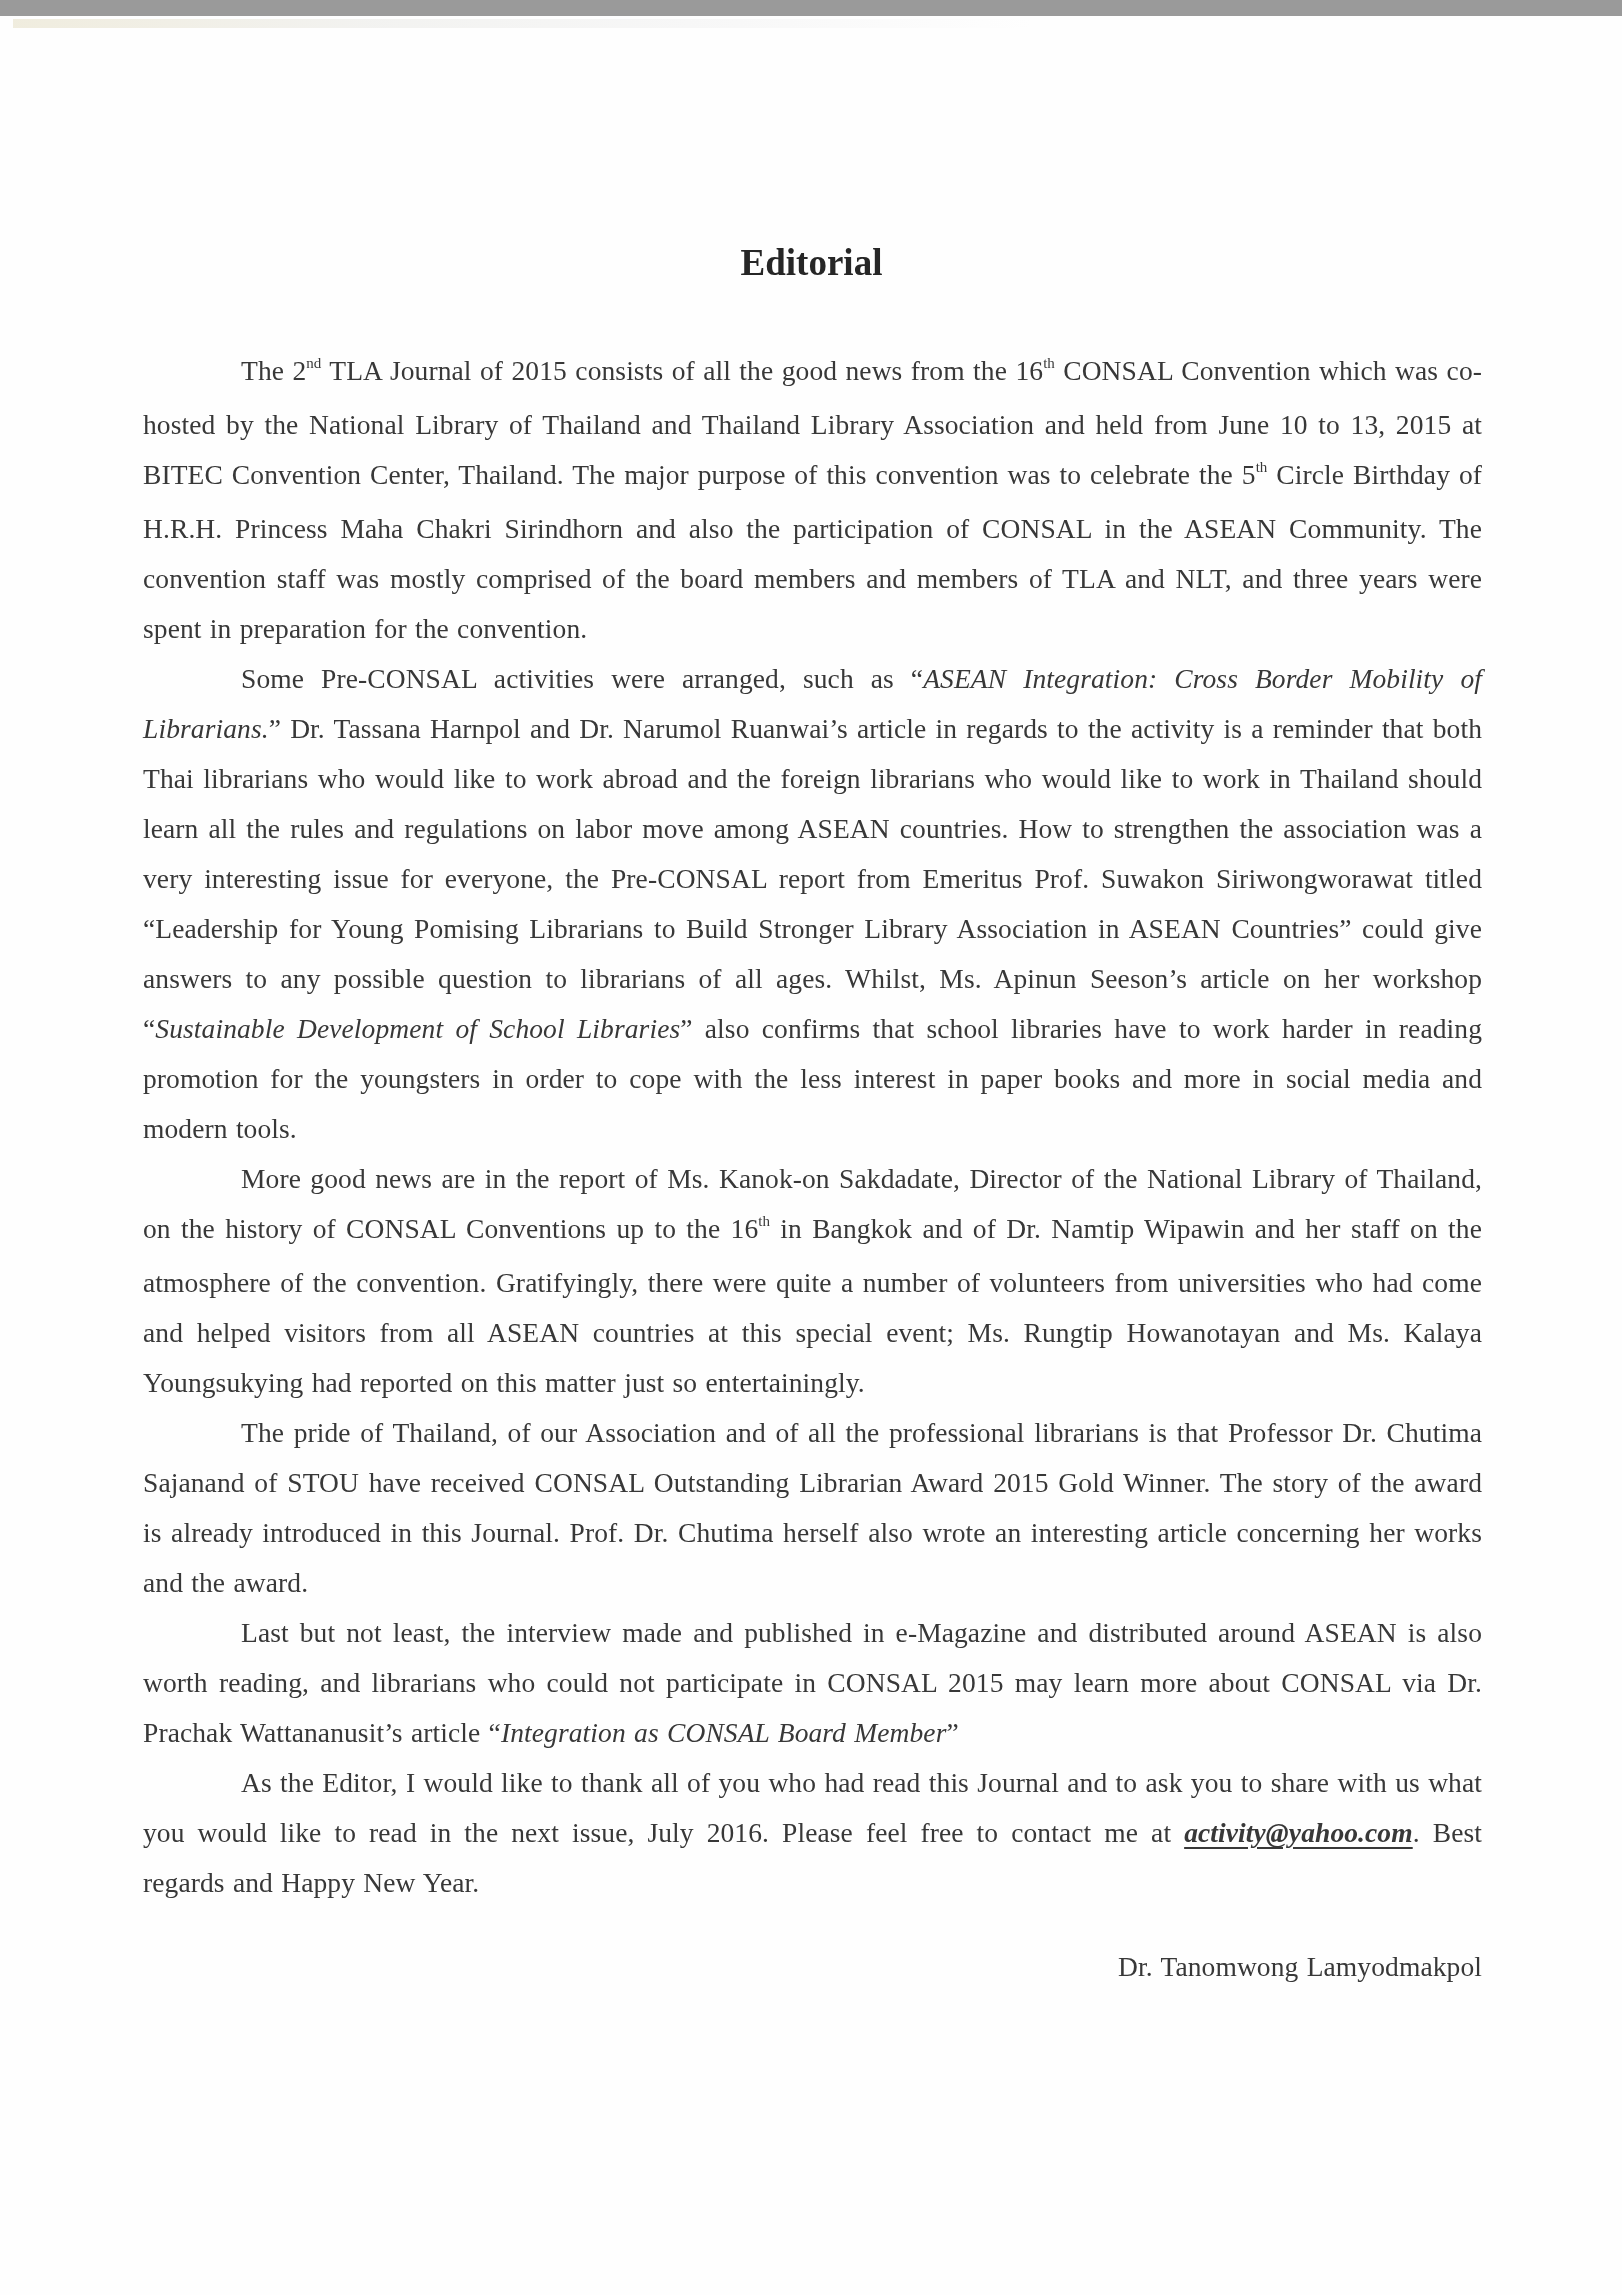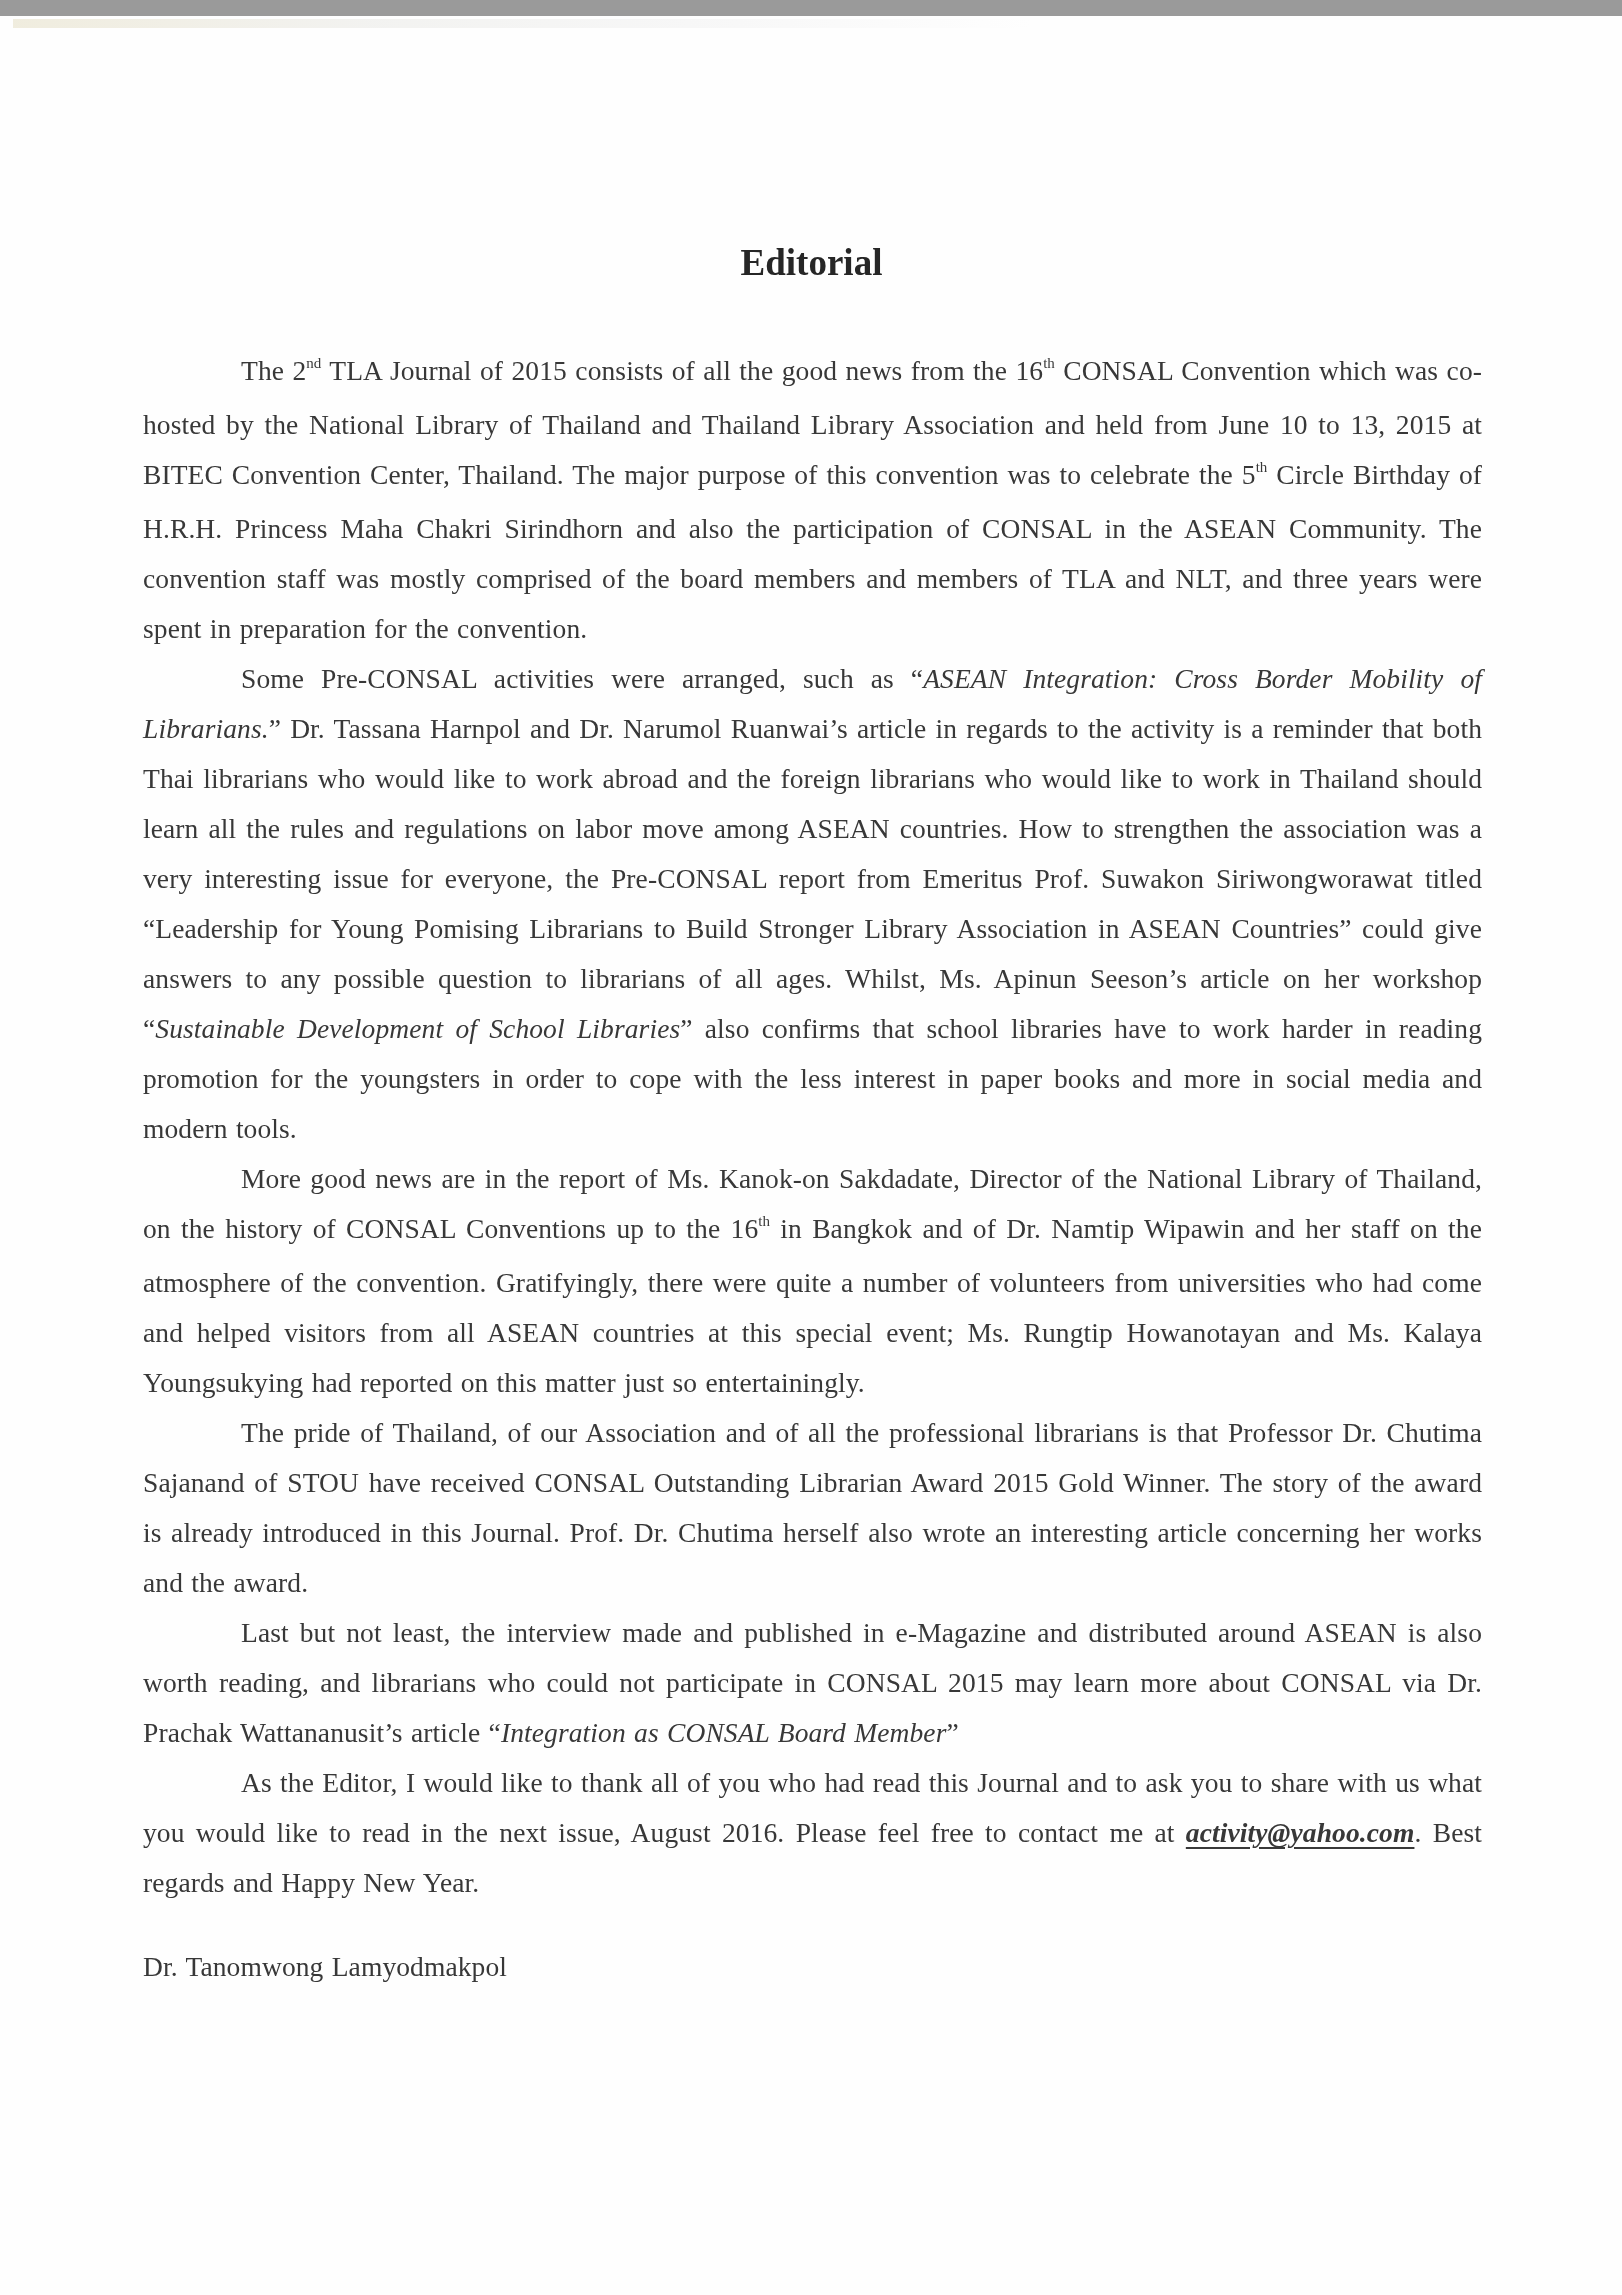--- a/index.html
+++ b/index.html
@@ -78,20 +78,21 @@
   }
   .bold {
     font-weight: bold;
   }
   .ul {
     text-decoration: underline;
     text-underline-offset: 5.2px;
   }
   .signature {
     margin-top: 34px;
+    text-align: right;
     text-indent: 0;
   }
   .signature .sig-line {
     display: block;
     text-indent: 0;
   }
 </style>
 </head>
 <body>
 
@@ -100,21 +101,21 @@
 
   <div class="title">Editorial</div>
 
   <div class="content">
 
     <p><span>The 2</span><span class="sup">nd</span><span> TLA Journal of 2015 consists of all the good news from the 16</span><span class="sup">th</span><span> CONSAL Convention which was co-hosted by the National Library of Thailand and Thailand Library Association and held from June 10 to 13, 2015 at BITEC Convention Center, Thailand. The major purpose of this convention was to celebrate the 5</span><span class="sup">th</span><span> Circle Birthday of H.R.H. Princess Maha Chakri Sirindhorn and also the participation of CONSAL in the ASEAN Community. The convention staff was mostly comprised of the board members and members of TLA and NLT, and three years were spent in preparation for the convention.</span></p>
       <p><span>Some Pre-CONSAL activities were arranged, such as “</span><span class="it">ASEAN Integration: Cross Border Mobility of Librarians.</span><span>” Dr. Tassana Harnpol and Dr. Narumol Ruanwai’s article in regards to the activity is a reminder that both Thai librarians who would like to work abroad and the foreign librarians who would like to work in Thailand should learn all the rules and regulations on labor move among ASEAN countries. How to strengthen the association was a very interesting issue for everyone, the Pre-CONSAL report from Emeritus Prof. Suwakon Siriwongworawat titled “Leadership for Young Pomising Librarians to Build Stronger Library Association in ASEAN Countries” could give answers to any possible question to librarians of all ages. Whilst, Ms. Apinun Seeson’s article on her workshop “</span><span class="it">Sustainable Development of School Libraries</span><span>” also confirms that school libraries have to work harder in reading promotion for the youngsters in order to cope with the less interest in paper books and more in social media and modern tools.</span></p>
       <p><span>More good news are in the report of Ms. Kanok-on Sakdadate, Director of the National Library of Thailand, on the history of CONSAL Conventions up to the 16</span><span class="sup">th</span><span> in Bangkok and of Dr. Namtip Wipawin and her staff on the atmosphere of the convention. Gratifyingly, there were quite a number of volunteers from universities who had come and helped visitors from all ASEAN countries at this special event; Ms. Rungtip Howanotayan and Ms. Kalaya Youngsukying had reported on this matter just so entertainingly.</span></p>
       <p><span>The pride of Thailand, of our Association and of all the professional librarians is that Professor Dr. Chutima Sajanand of STOU have received CONSAL Outstanding Librarian Award 2015 Gold Winner. The story of the award is already introduced in this Journal. Prof. Dr. Chutima herself also wrote an interesting article concerning her works and the award.</span></p>
       <p><span>Last but not least, the interview made and published in e-Magazine and distributed around ASEAN is also worth reading, and librarians who could not participate in CONSAL 2015 may learn more about CONSAL via Dr. Prachak Wattananusit’s article “</span><span class="it">Integration as CONSAL Board Member</span><span>”</span></p>
-      <p><span>As the Editor, I would like to thank all of you who had read this Journal and to ask you to share with us what you would like to read in the next issue, August 2016. Please feel free to contact me at </span><span class="it bold ul">activity@yahoo.com</span><span>. Best regards and Happy New Year.</span></p>
+      <p><span>As the Editor, I would like to thank all of you who had read this Journal and to ask you to share with us what you would like to read in the next issue, July 2016. Please feel free to contact me at </span><span class="it bold ul">activity@yahoo.com</span><span>. Best regards and Happy New Year.</span></p>
       <div class="signature">
       <span class="sig-line">Dr. Tanomwong Lamyodmakpol</span>
     </div>
   </div>
 
   <div class="bottom-artifact"></div>
 </div>
 
 
 </body></html>

